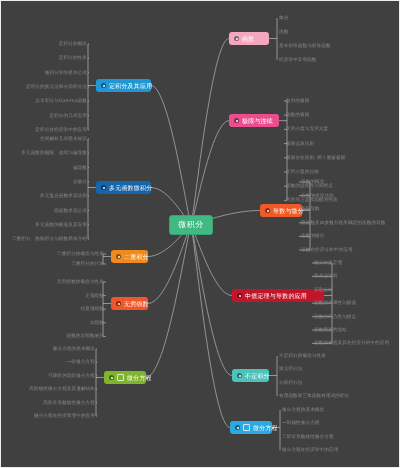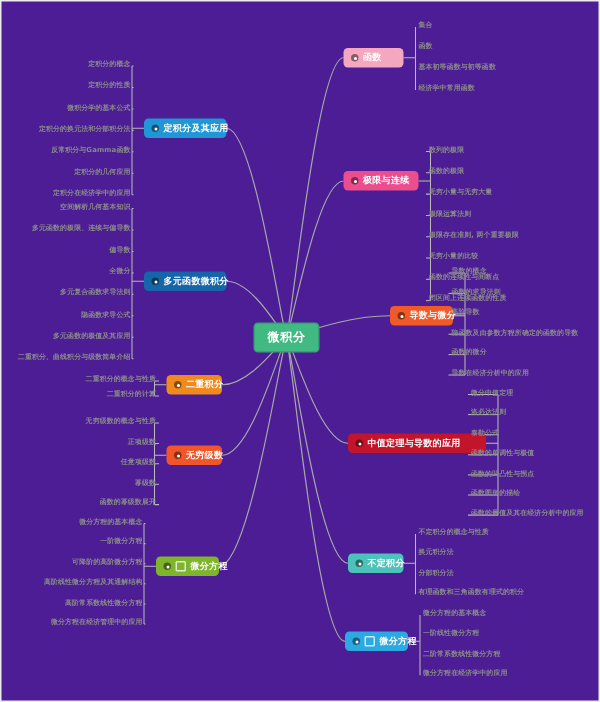--- a/index.html
+++ b/index.html
@@ -5,25 +5,24 @@
   html,body{margin:0;padding:0;}
   body{
     width:400px;height:468px;
     background:#ffffff;
     font-family:"DejaVu Sans","Liberation Sans",sans-serif;
     overflow:hidden;
   }
   #canvas{
     position:relative;
     width:400px;height:468px;
-    background:#4c1d95;
+    background:#404040;
     box-sizing:border-box;
     border:1px solid #ececec;
     overflow:hidden;
-    font-weight:bold;
   }
   #links{position:absolute;left:0;top:0;width:400px;height:468px;pointer-events:none;}
 
   
   .node{
     position:absolute;
     box-sizing:border-box;
     display:flex;align-items:center;
     gap:3px;
     padding:2px 5px;

